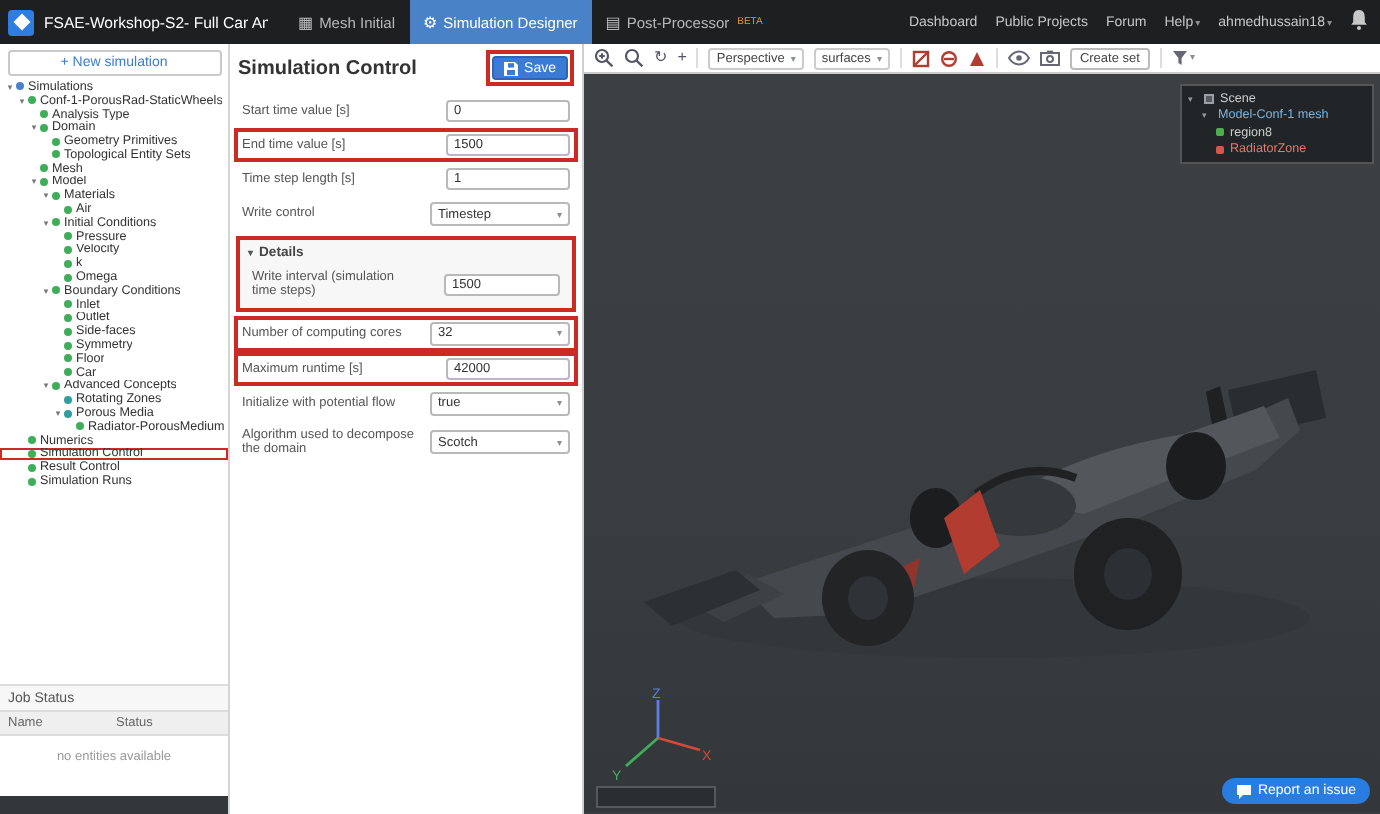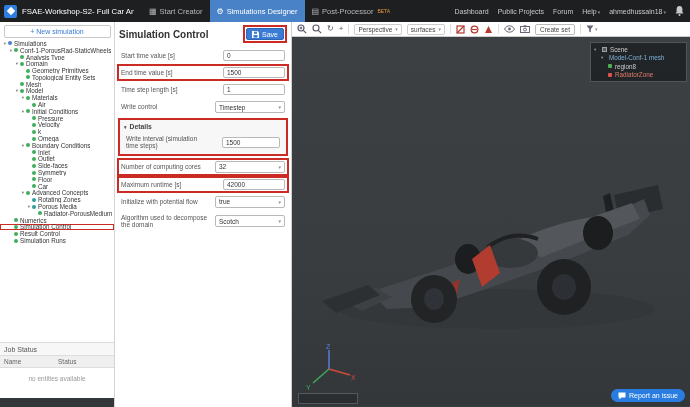--- a/index.html
+++ b/index.html
@@ -103,25 +103,25 @@
 <div class="app">
 
   <header class="topbar">
     <div class="logo">
         <span></span>
       </div>
     <div class="proj-title">FSAE-Workshop-S2- Full Car Anal...</div>
     <nav class="tabs">
       <div class="tab">
         <span class="tab-ic">▦</span>
-        <span>Start Creator</span>
+        <span>Mesh Initial</span>
       </div>
       <div class="tab active">
         <span class="tab-ic">⚙</span>
-        <span>Simulations Designer</span>
+        <span>Simulation Designer</span>
       </div>
       <div class="tab">
         <span class="tab-ic">▤</span>
         <span>Post-Processor</span>
         <span class="badge-beta">BETA</span>
       </div>
     </nav>
     <div class="top-right">
       <span>Dashboard</span>
       <span>Public Projects</span>

